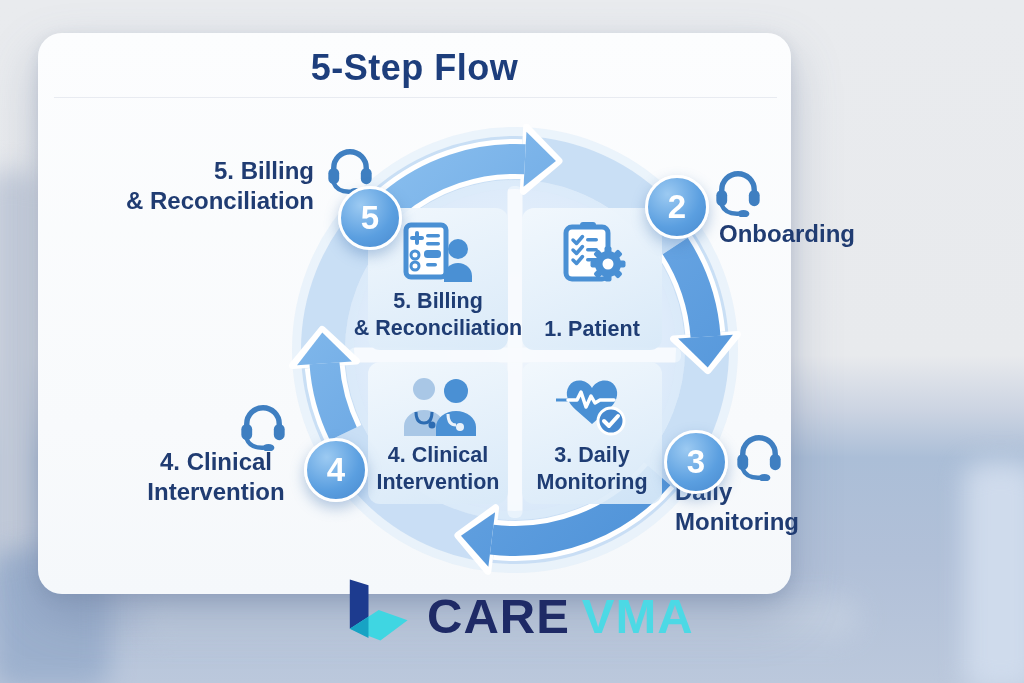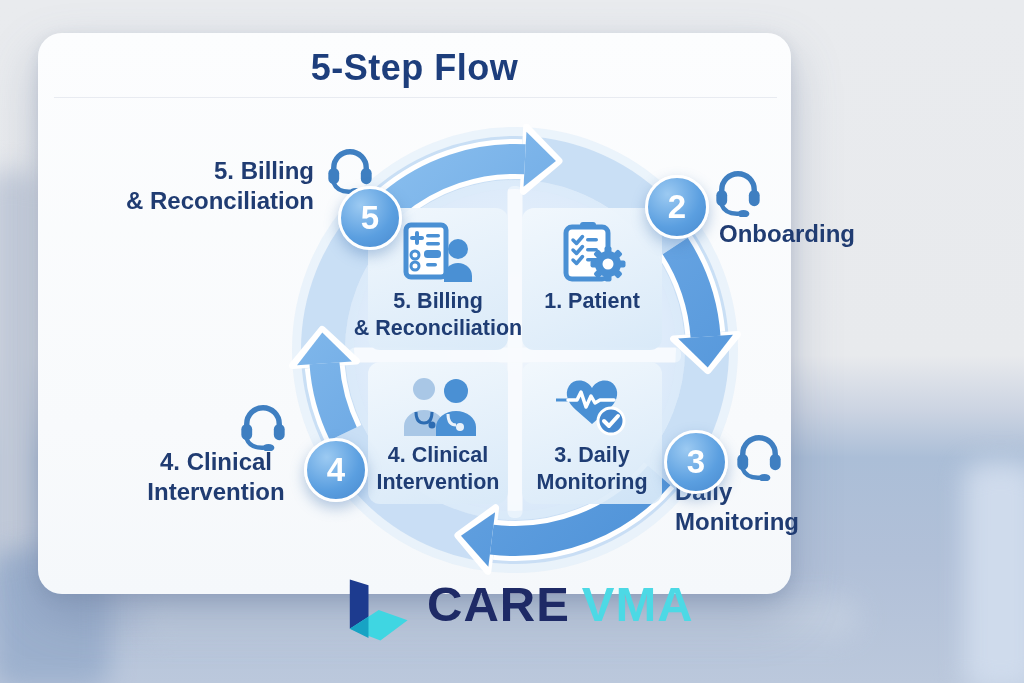--- a/index.html
+++ b/index.html
@@ -18,21 +18,21 @@
   .title{position:absolute;left:0;right:0;top:14px;text-align:center;color:#1d3e7c;
     font-size:36px;font-weight:700;letter-spacing:.5px;}
   .divider{position:absolute;left:16px;right:14px;top:64px;height:1px;background:#e8ebf1;}
 
   .diagram-svg{position:absolute;left:0;top:0;width:1024px;height:683px;z-index:2;pointer-events:none;}
 
   .quad{position:absolute;width:140px;height:142px;border-radius:12px;z-index:3;
     background:linear-gradient(160deg,rgba(242,248,253,.96) 0%,rgba(216,233,248,.92) 100%);
     display:flex;flex-direction:column;align-items:center;}
   .quad-tl{left:368px;top:208px;}
-  .quad-tr{left:522px;top:208px;}
+  .quad-tr{left:522px;top:208px;gap:28px;}
   .quad-bl{left:368px;top:362px;}
   .quad-br{left:522px;top:362px;}
   .quad .icon-box{margin-top:13px;height:62px;display:flex;align-items:center;justify-content:center;}
   .quad .q-label{margin-top:5px;text-align:center;color:#1f3d74;font-size:21.5px;font-weight:700;line-height:27px;}
   .q-label span{display:block;white-space:nowrap;}
 
   .badge{position:absolute;width:64px;height:64px;border-radius:50%;z-index:4;
     background:radial-gradient(circle at 34% 28%,#9ccaf2 0%,#5b9fe0 58%,#4789cf 100%);
     border:3px solid #ffffff;box-sizing:border-box;
     box-shadow:0 6px 14px rgba(70,120,180,.4);
@@ -48,21 +48,21 @@
   .hs-br{left:733px;top:429px;}
   .hs-bl{left:237px;top:399px;}
 
   .outer-label{position:absolute;z-index:3;color:#203c72;font-weight:600;font-size:24px;line-height:30px;}
   .outer-label span{display:block;white-space:nowrap;}
   .ol-tl{left:86px;top:156px;width:228px;text-align:right;}
   .ol-tr{left:703px;top:219px;width:168px;text-align:center;}
   .ol-br{left:675px;top:477px;width:172px;text-align:left;}
   .ol-bl{left:130px;top:447px;width:172px;text-align:center;}
 
-  .logo{position:absolute;left:343px;top:576px;display:flex;align-items:flex-start;z-index:5;}
+  .logo{position:absolute;left:343px;top:576px;display:flex;align-items:flex-end;z-index:5;}
   .logo-mark{width:68px;height:68px;}
   .logo-text{margin-left:16px;font-size:49px;font-weight:800;letter-spacing:1px;white-space:nowrap;}
   .logo-text .lt1{color:#1e2a66;}
   .logo-text .lt2{color:#4cd9e5;margin-left:12px;}
 </style>
 </head>
 <body>
 
 <div class="stage">
 

